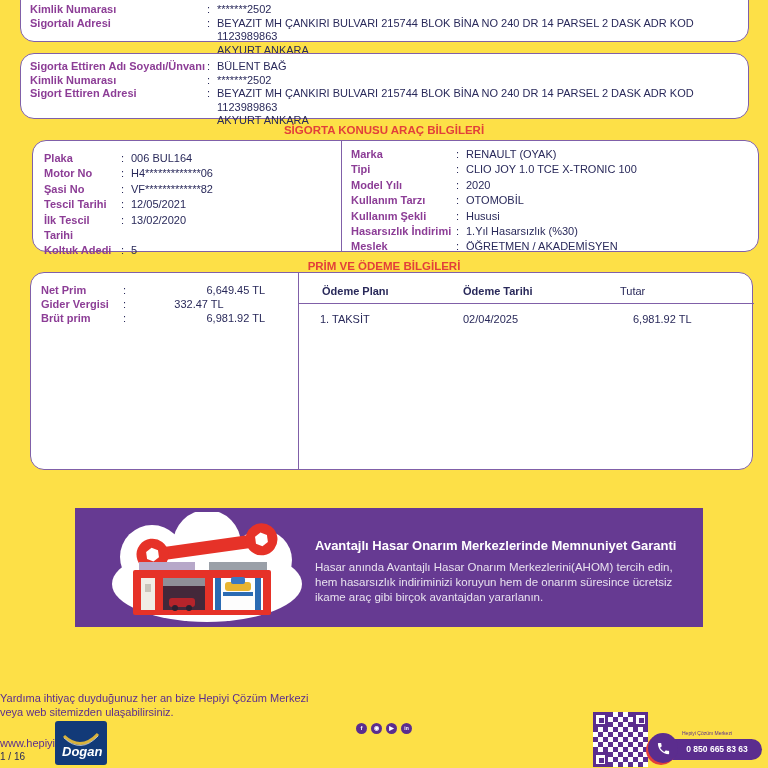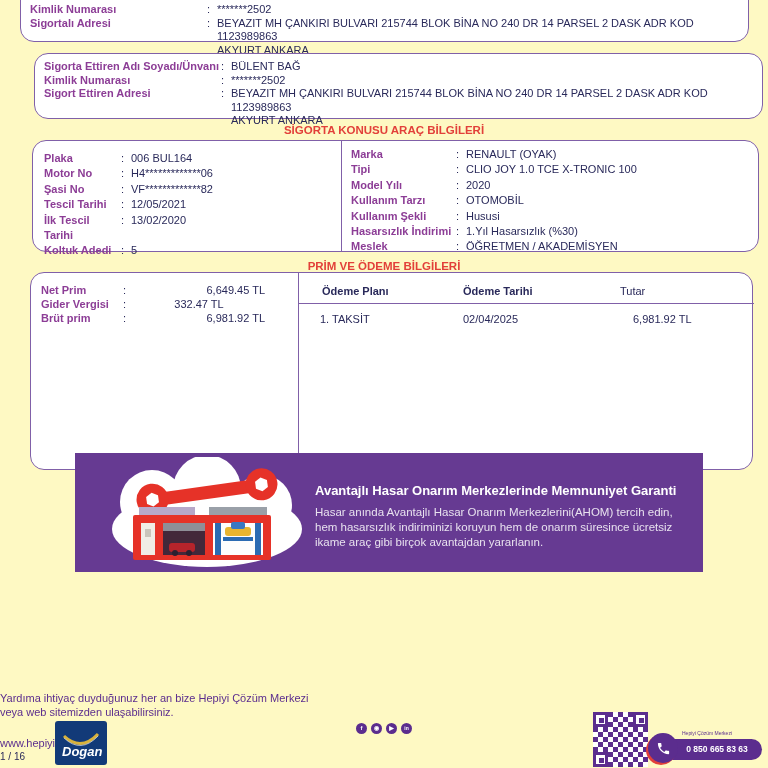--- a/index.html
+++ b/index.html
@@ -5,38 +5,38 @@
   :root{
     --purple:#8c3d96;
     --navy:#29295a;
     --red:#e2403a;
     --border:#8060a8;
     --banner:#663a92;
     --brand:#5b2d8e;
   }
   *{margin:0;padding:0;box-sizing:border-box}
   html,body{background:#fff}
-  #page{position:relative;width:768px;height:768px;background:#fef9c3;overflow:hidden;
+  #page{position:relative;width:768px;height:768px;background:#fde047;overflow:hidden;
         font-family:"Liberation Sans",sans-serif;font-size:11px;color:var(--navy)}
   .box{position:absolute;border:1px solid var(--border);border-radius:14px;background:#fff}
   .kv-row{display:flex;align-items:flex-start;line-height:13.5px}
   .lbl{color:var(--purple);font-weight:700;flex:0 0 auto}
   .sep{flex:0 0 10px;text-align:left}
   .sep::before{content:":"}
   .val{color:var(--navy)}
   .w175{width:177px}
   .w77{width:77px}
   .w105{width:105px}
   .w82{width:82px}
   .vrow{line-height:15.4px}
   .divider{position:absolute;top:0;bottom:0;width:1px;background:var(--border)}
   .sec-title{position:absolute;left:0;width:768px;text-align:center;color:var(--red);
              font-weight:700;font-size:11.5px}
   
-  .banner{position:absolute;left:75px;top:453px;width:628px;height:119px;background:var(--banner)}
+  .banner{position:absolute;left:75px;top:508px;width:628px;height:119px;background:var(--banner)}
   .banner-title{position:absolute;left:240px;top:30px;color:#fff;font-weight:700;font-size:13px}
   .banner-body{position:absolute;left:240px;top:52px;color:rgba(255,255,255,.85);
                font-size:11.5px;line-height:15px}
   
   .f-center{position:absolute;left:0;width:768px;text-align:left;color:var(--brand)}
   .social{position:absolute;left:0;width:768px;top:723px;display:flex;justify-content:center;gap:4px}
   .sc{width:11px;height:11px;border-radius:50%;background:var(--brand);color:#fff;
       font-size:6px;line-height:11px;text-align:center;font-weight:700}
   .qr{position:absolute;left:593px;top:712px;width:55px;height:55px;background:#fff;
       background-image:
@@ -69,21 +69,21 @@
     <div class="kv-row">
       <span class="lbl w175">Sigortalı Adresi</span>
       <span class="sep"></span>
       <span class="val">
         <span>BEYAZIT MH ÇANKIRI BULVARI 215744 BLOK BİNA NO 240 DR 14 PARSEL 2 DASK ADR KOD 1123989863</span><br>
         <span>AKYURT ANKARA</span>
       </span>
     </div>
   </div>
 
-  <div class="box" style="left:34px;top:53px;width:729px;height:66px;padding:6px 0 7px 9px">
+  <div class="box" style="left:20px;top:53px;width:729px;height:66px;padding:6px 0 7px 9px">
     <div class="kv-row">
       <span class="lbl w175">Sigorta Ettiren Adı Soyadı/Ünvanı</span>
       <span class="sep"></span>
       <span class="val">BÜLENT  BAĞ</span>
     </div>
     <div class="kv-row">
       <span class="lbl w175">Kimlik Numarası</span>
       <span class="sep"></span>
       <span class="val">*******2502</span>
     </div>

